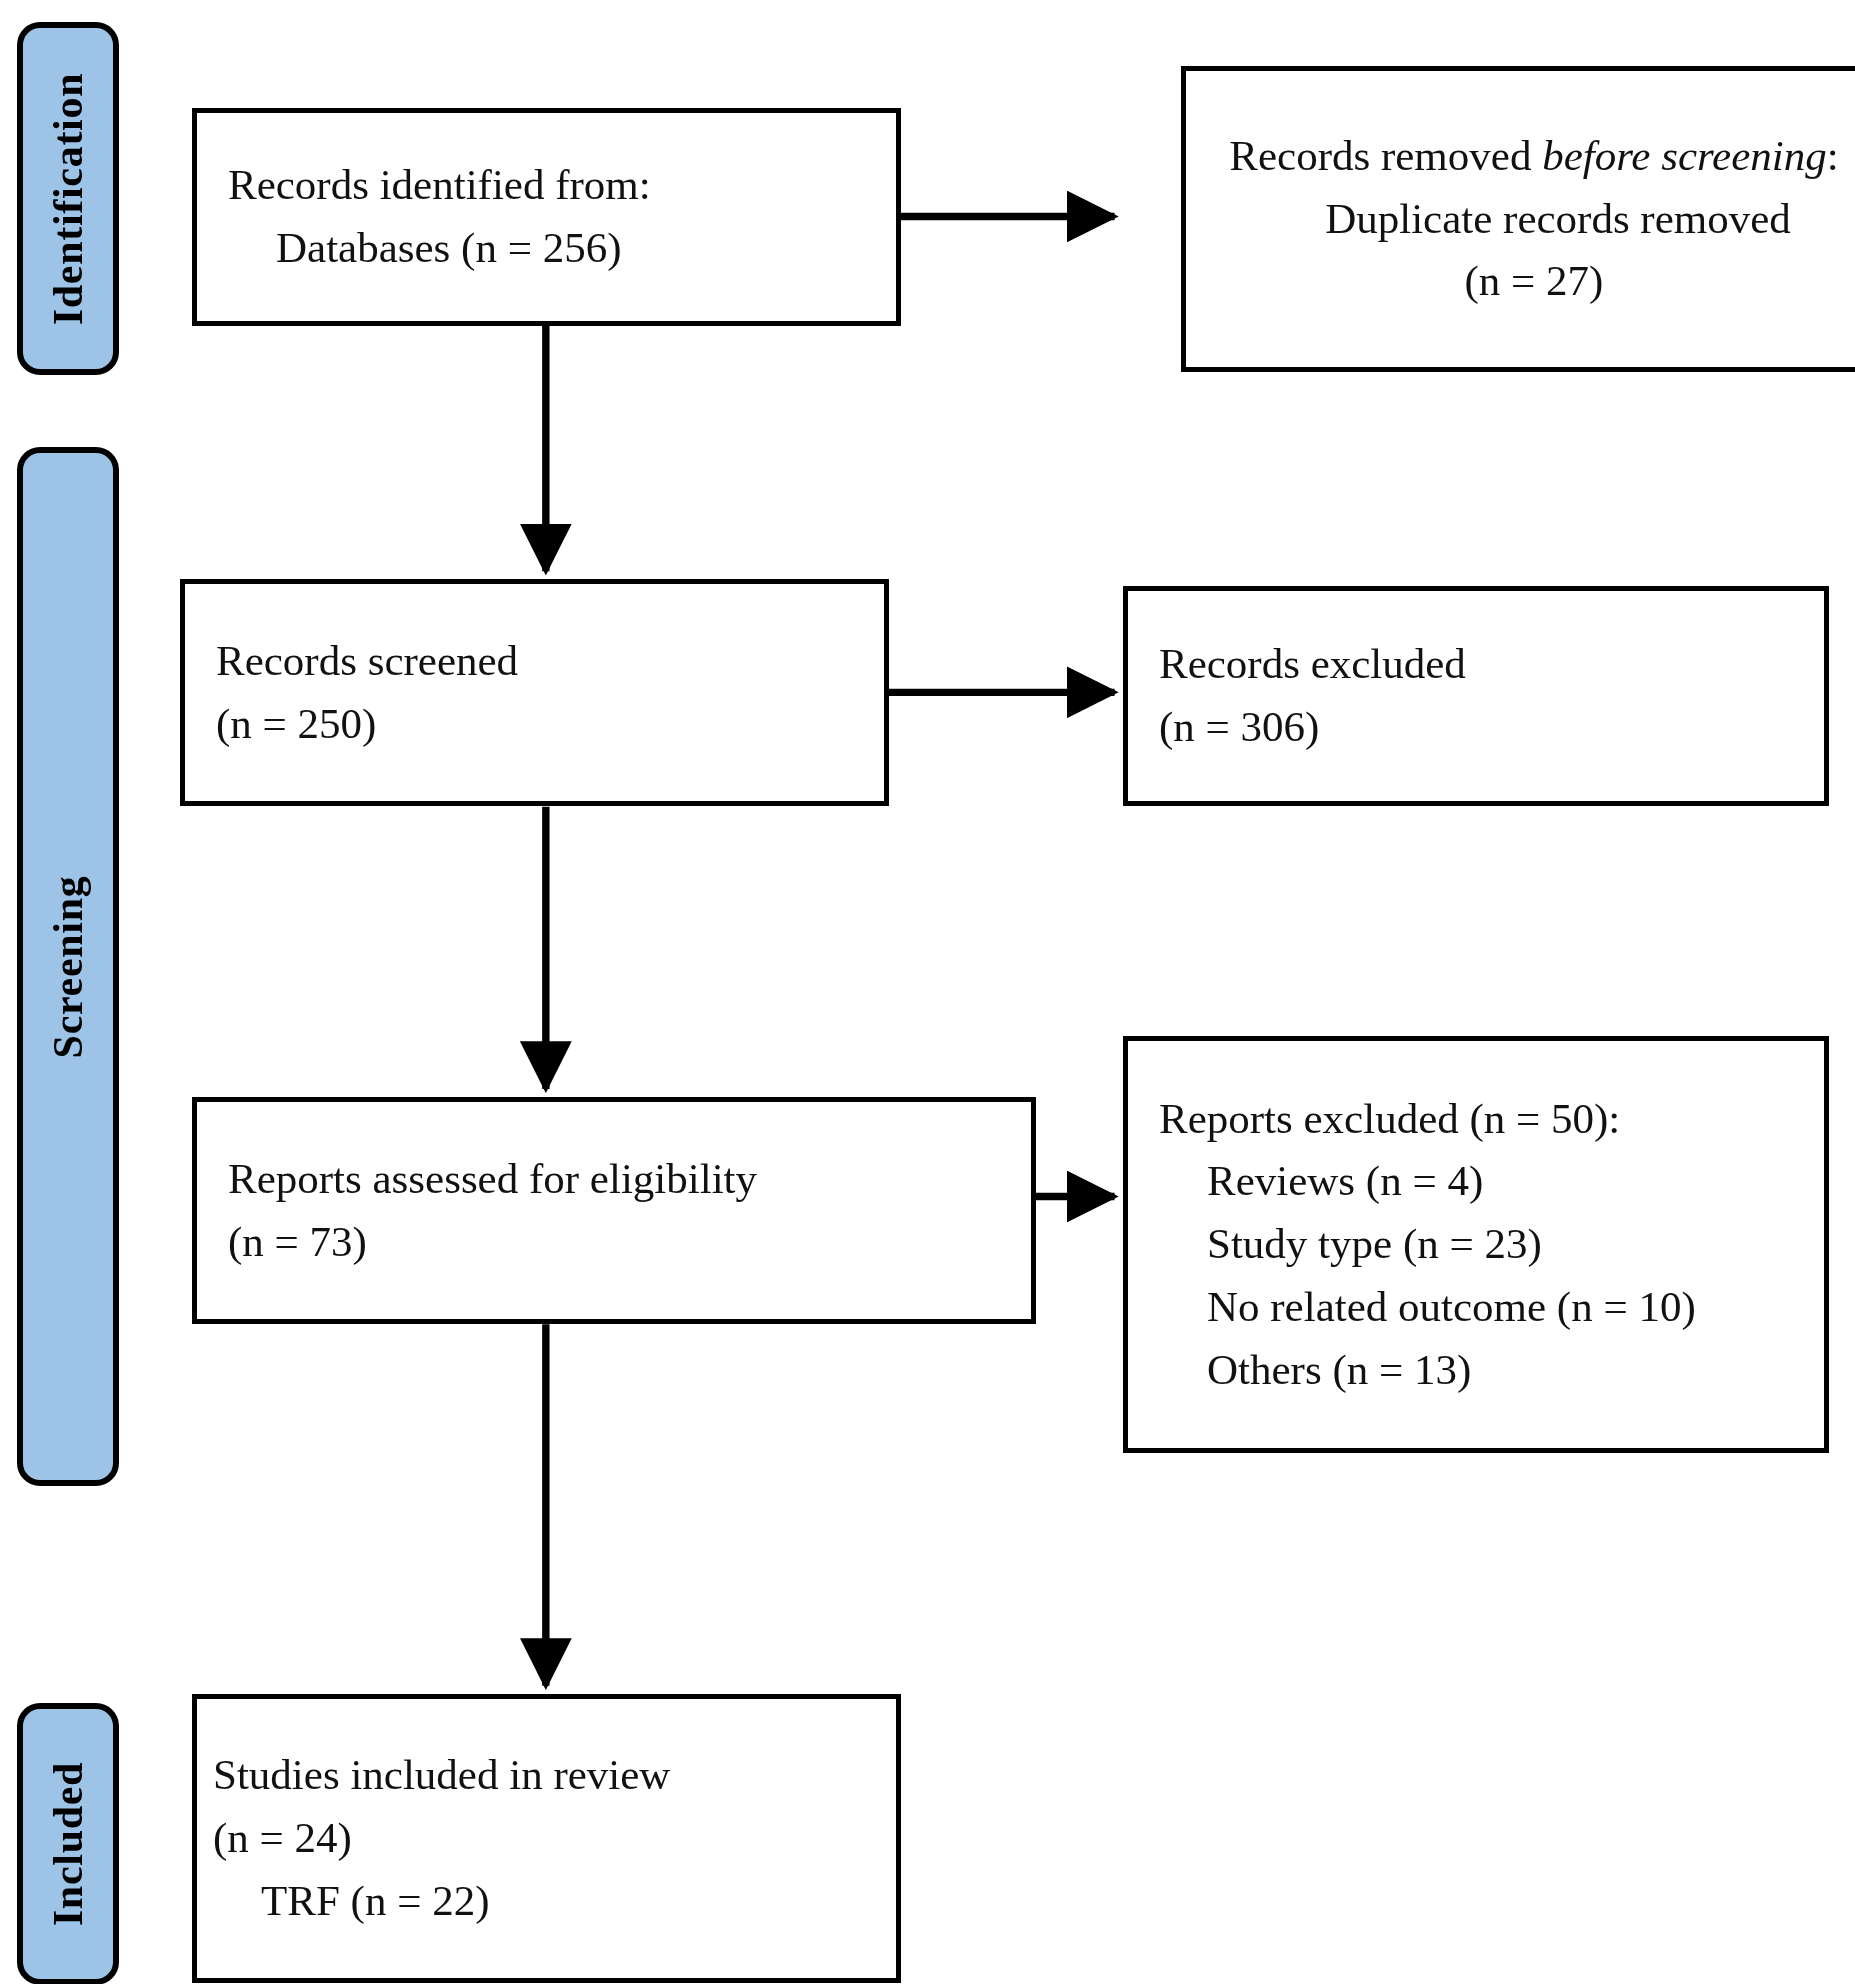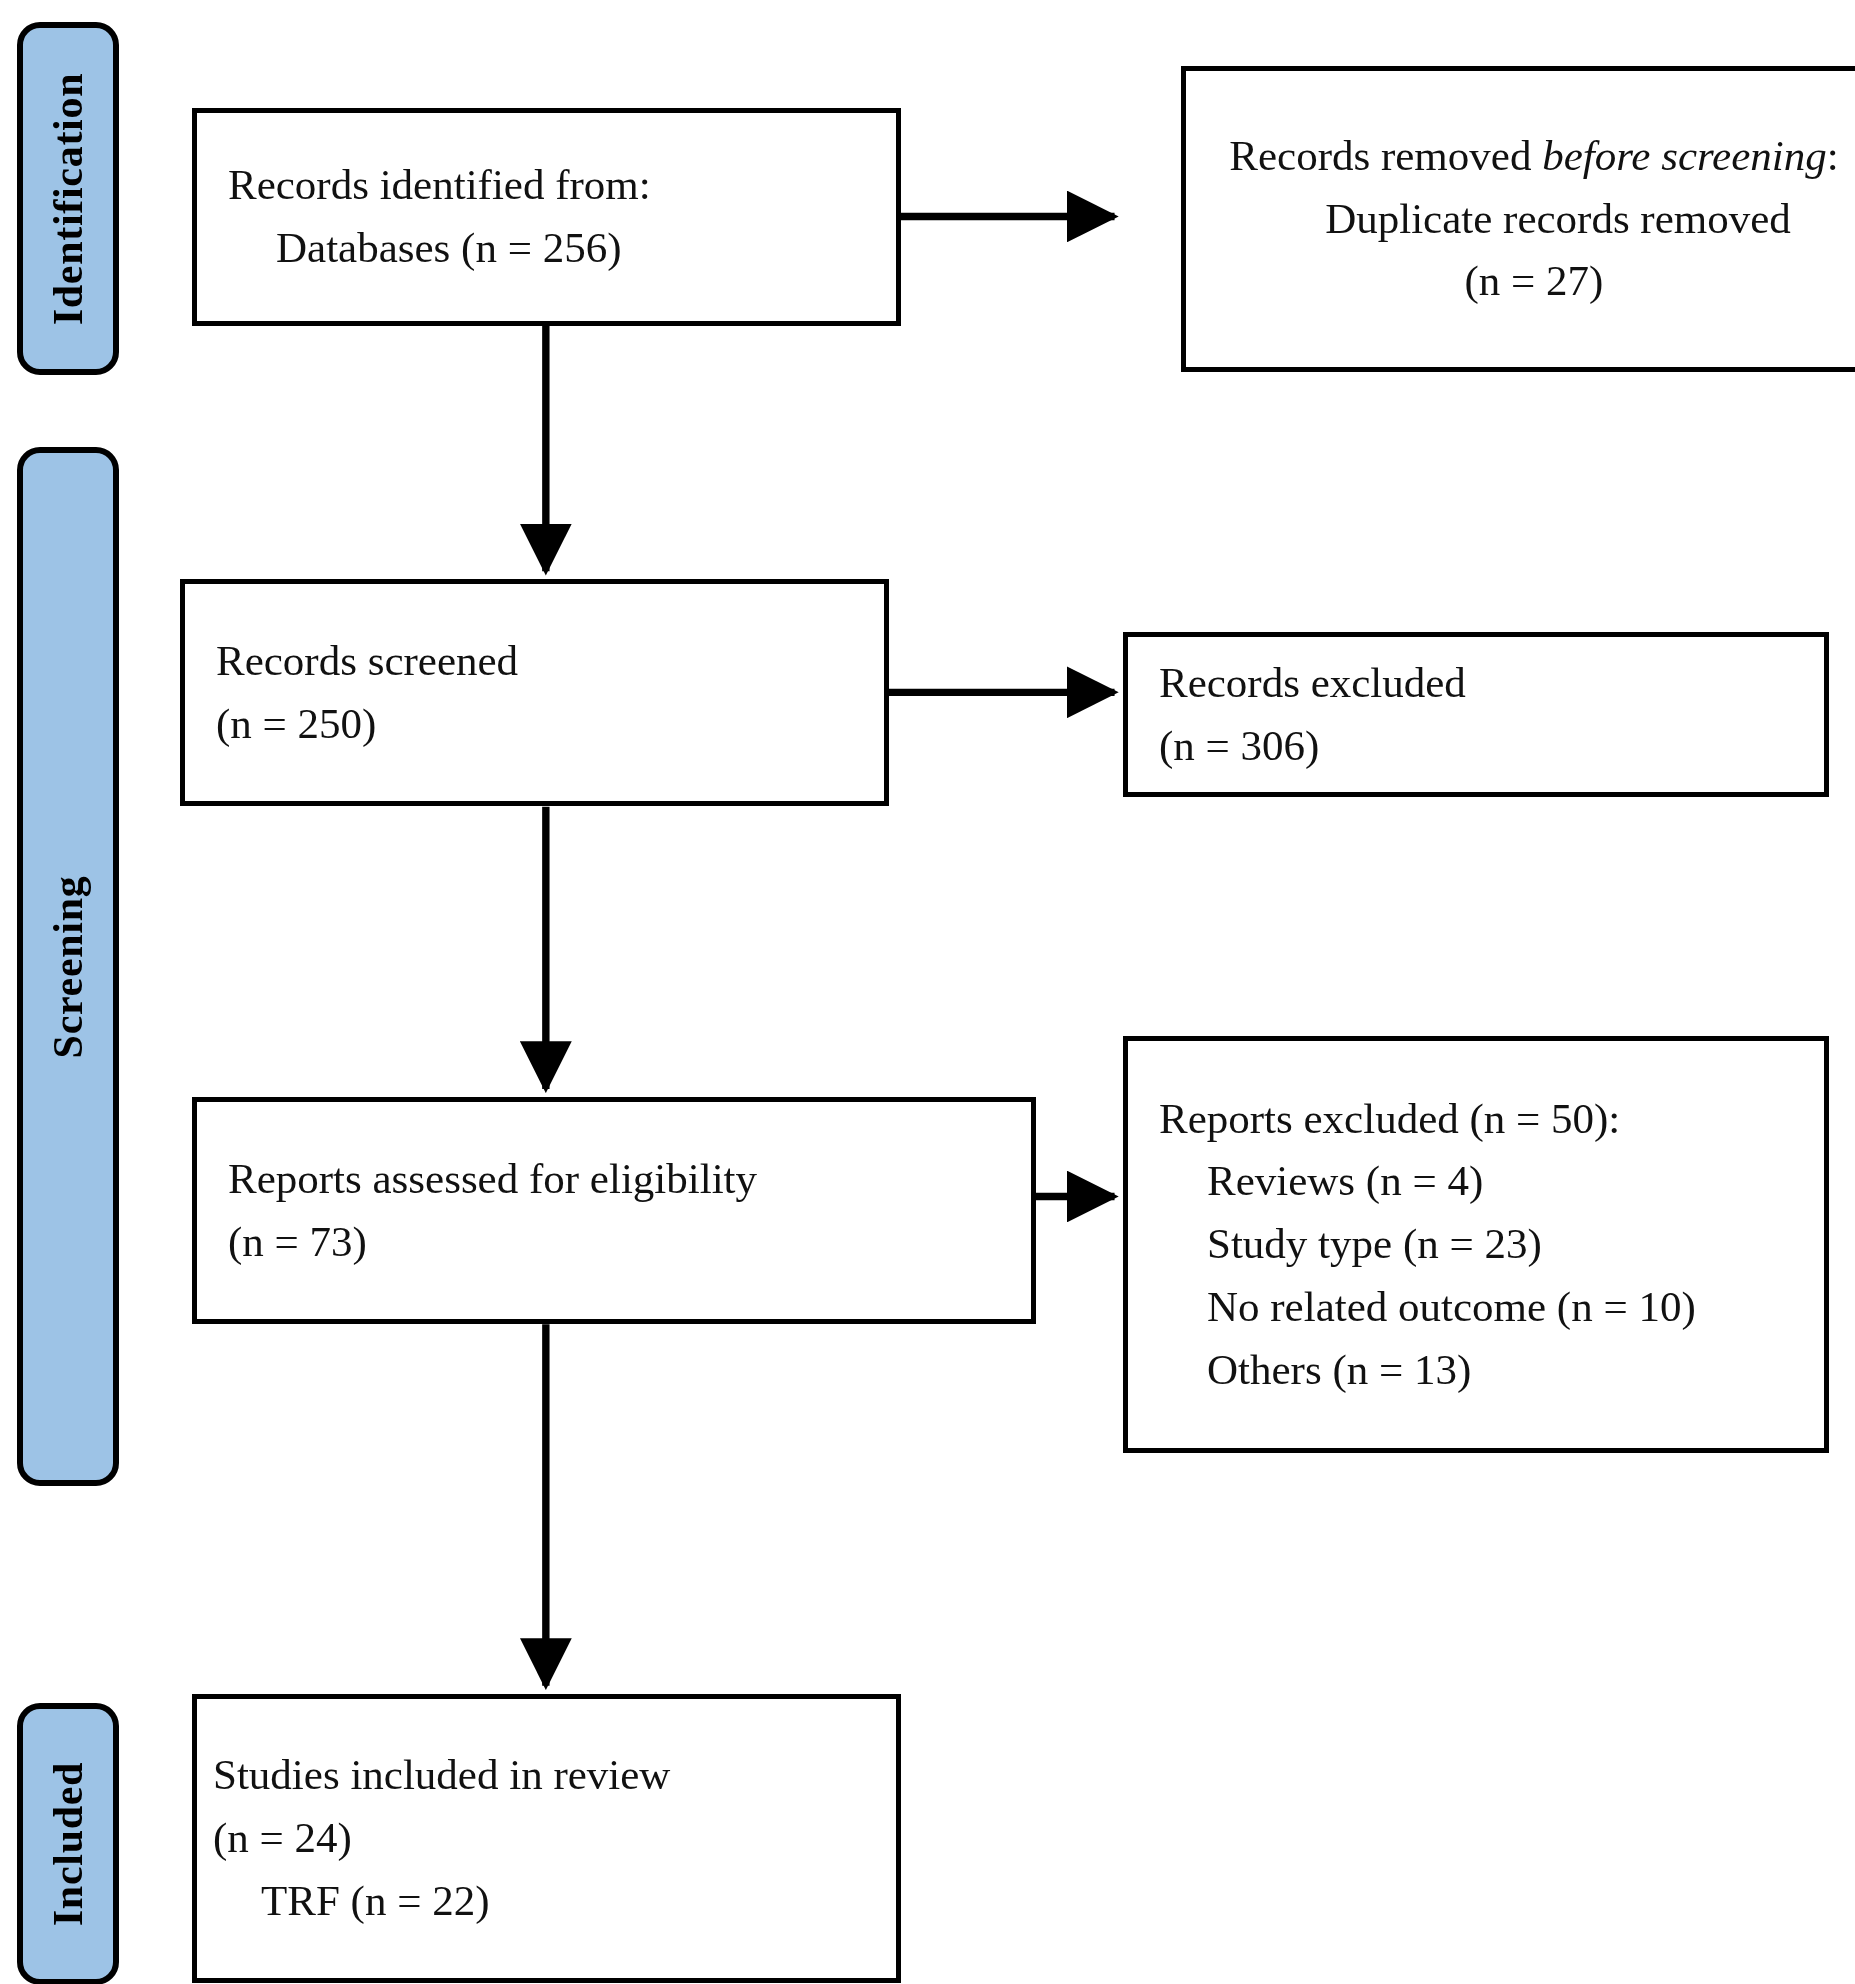--- a/index.html
+++ b/index.html
@@ -64,21 +64,21 @@
   }
   .flow-line.indent-1 { padding-left: 48px; }
   .flow-line em {
     font-style: italic;
   }
 
   
   #box-identified    { left: 192px;  top: 108px;  width: 709px; height: 218px; }
   #box-removed       { left: 1181px; top: 66px;   width: 706px; height: 306px; align-items: center; }
   #box-screened      { left: 180px;  top: 579px;  width: 709px; height: 227px; }
-  #box-excluded      { left: 1123px; top: 632px;  width: 706px; height: 165px; }
+  #box-excluded      { left: 1123px; top: 586px;  width: 706px; height: 220px; }
   #box-eligibility   { left: 192px;  top: 1097px; width: 844px; height: 227px; }
   #box-rep-excluded  { left: 1123px; top: 988px; width: 706px; height: 417px; margin-top: 48px; }
   #box-included      { left: 192px;  top: 1694px; width: 709px; height: 289px; padding-left: 16px; }
 
   #stage-identification { left: 17px; top: 22px;   width: 102px; height: 353px; }
   #stage-screening      { left: 17px; top: 447px;  width: 102px; height: 1039px; }
   #stage-included       { left: 17px; top: 1703px; width: 102px; height: 282px; }
 </style>
 </head>
 <body>

